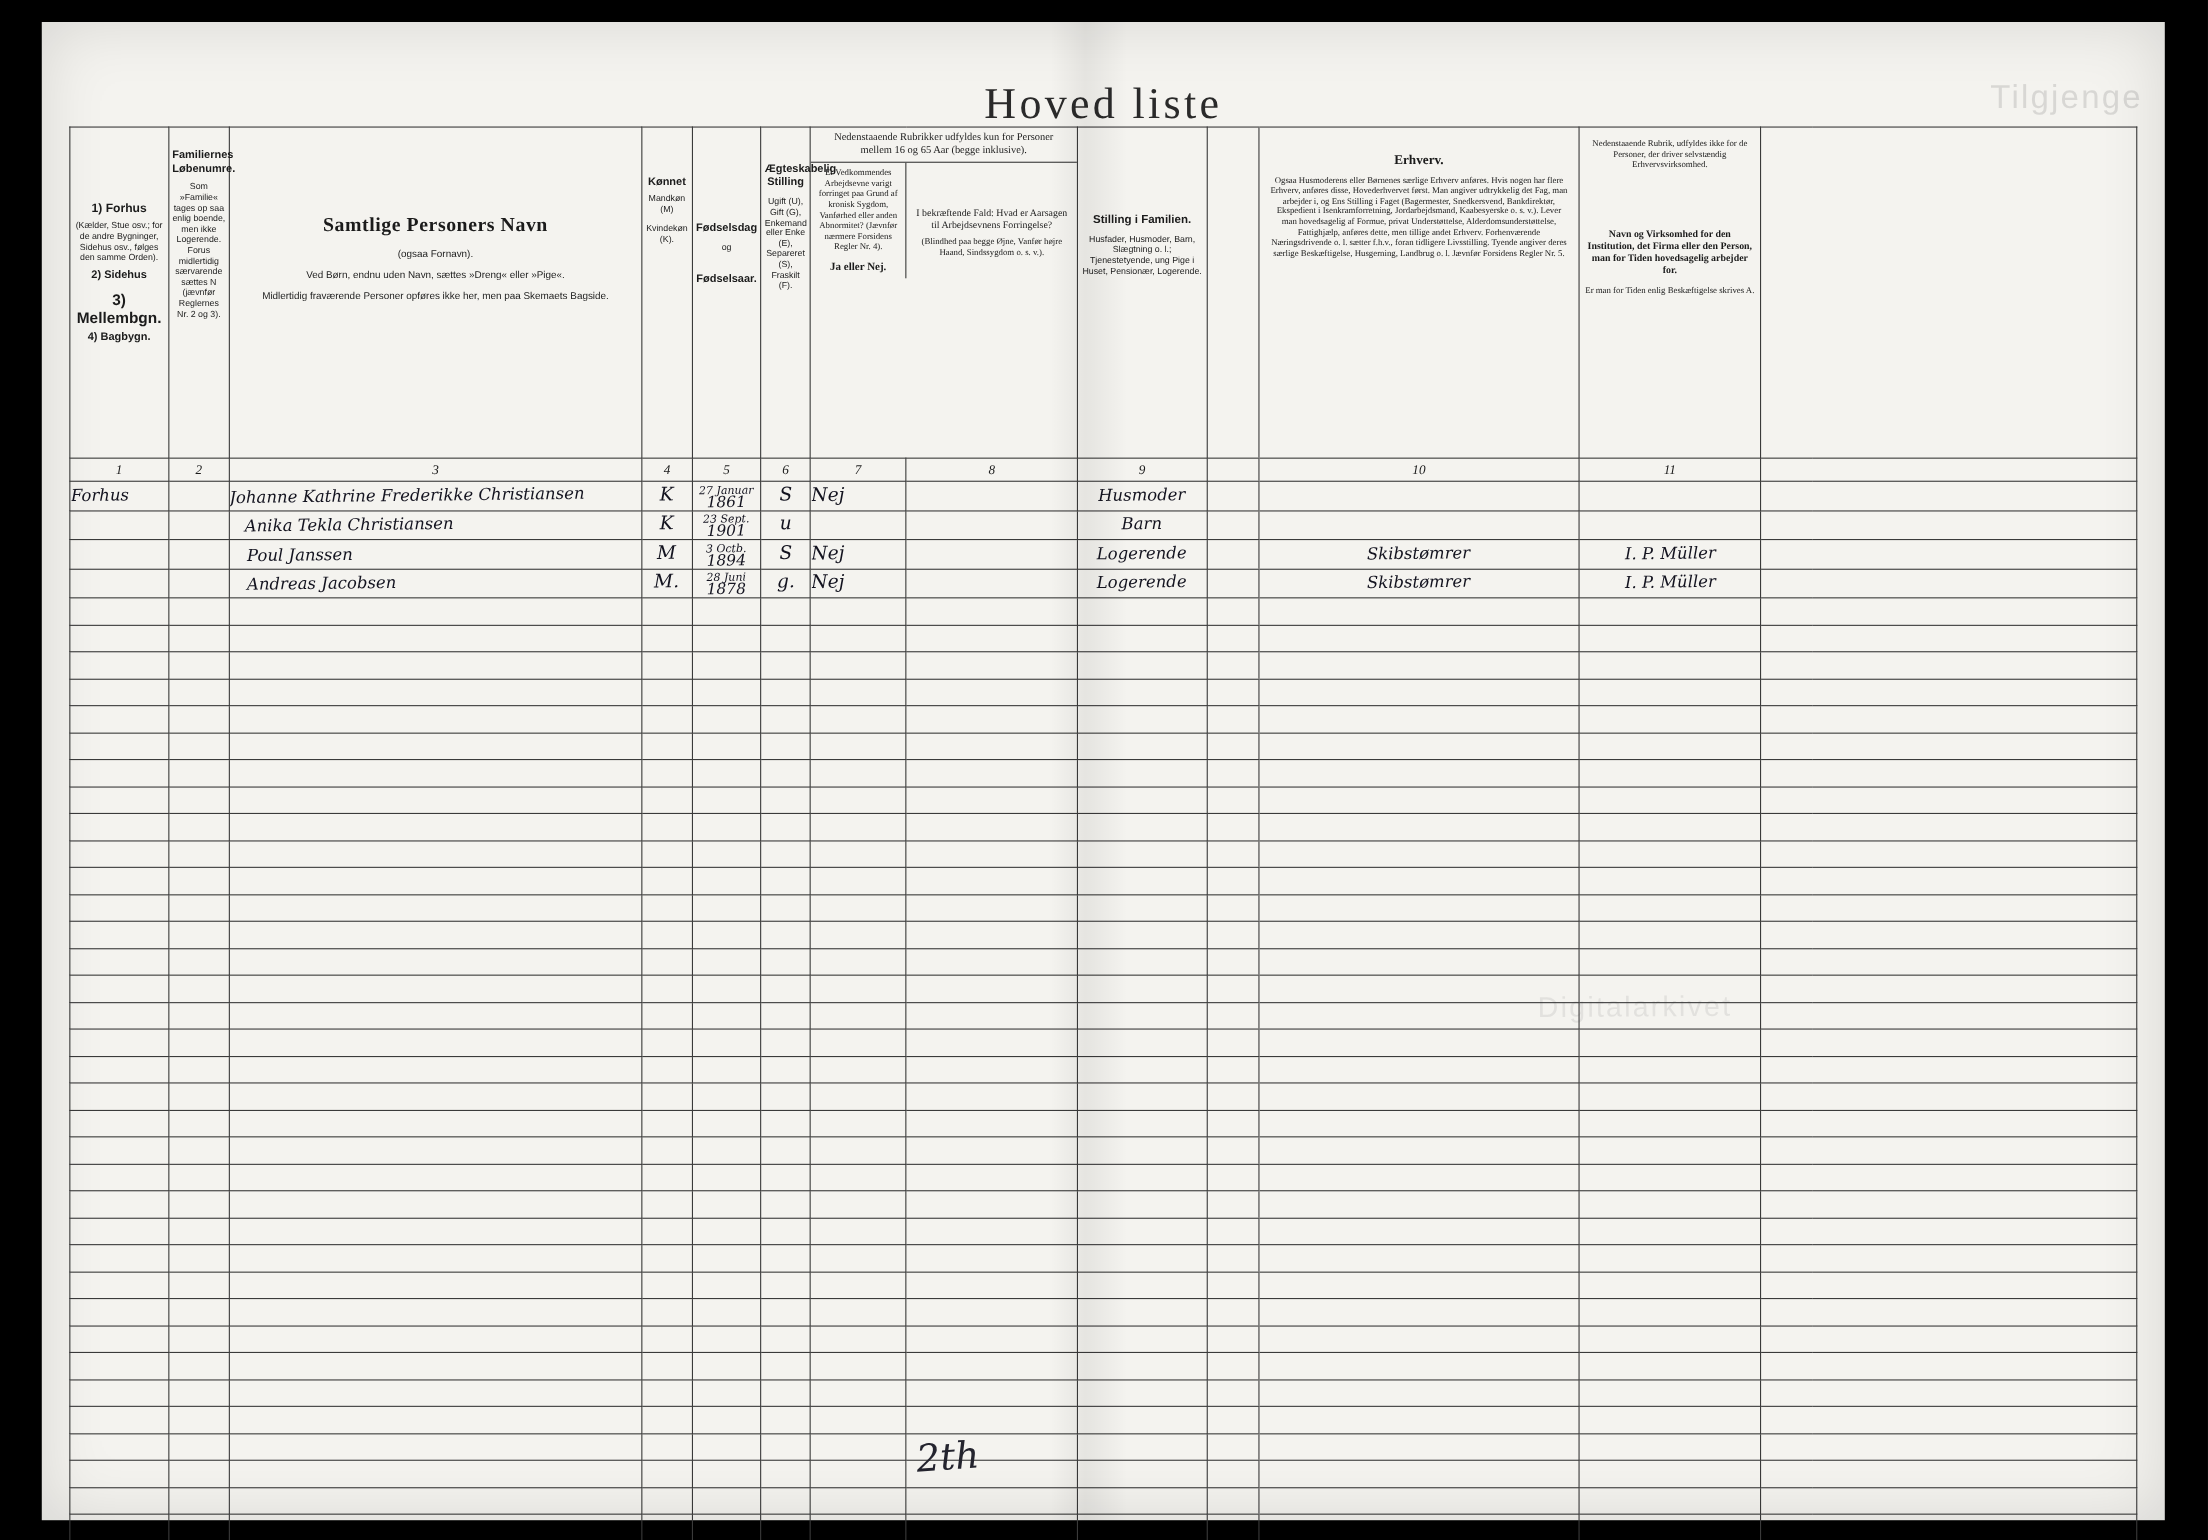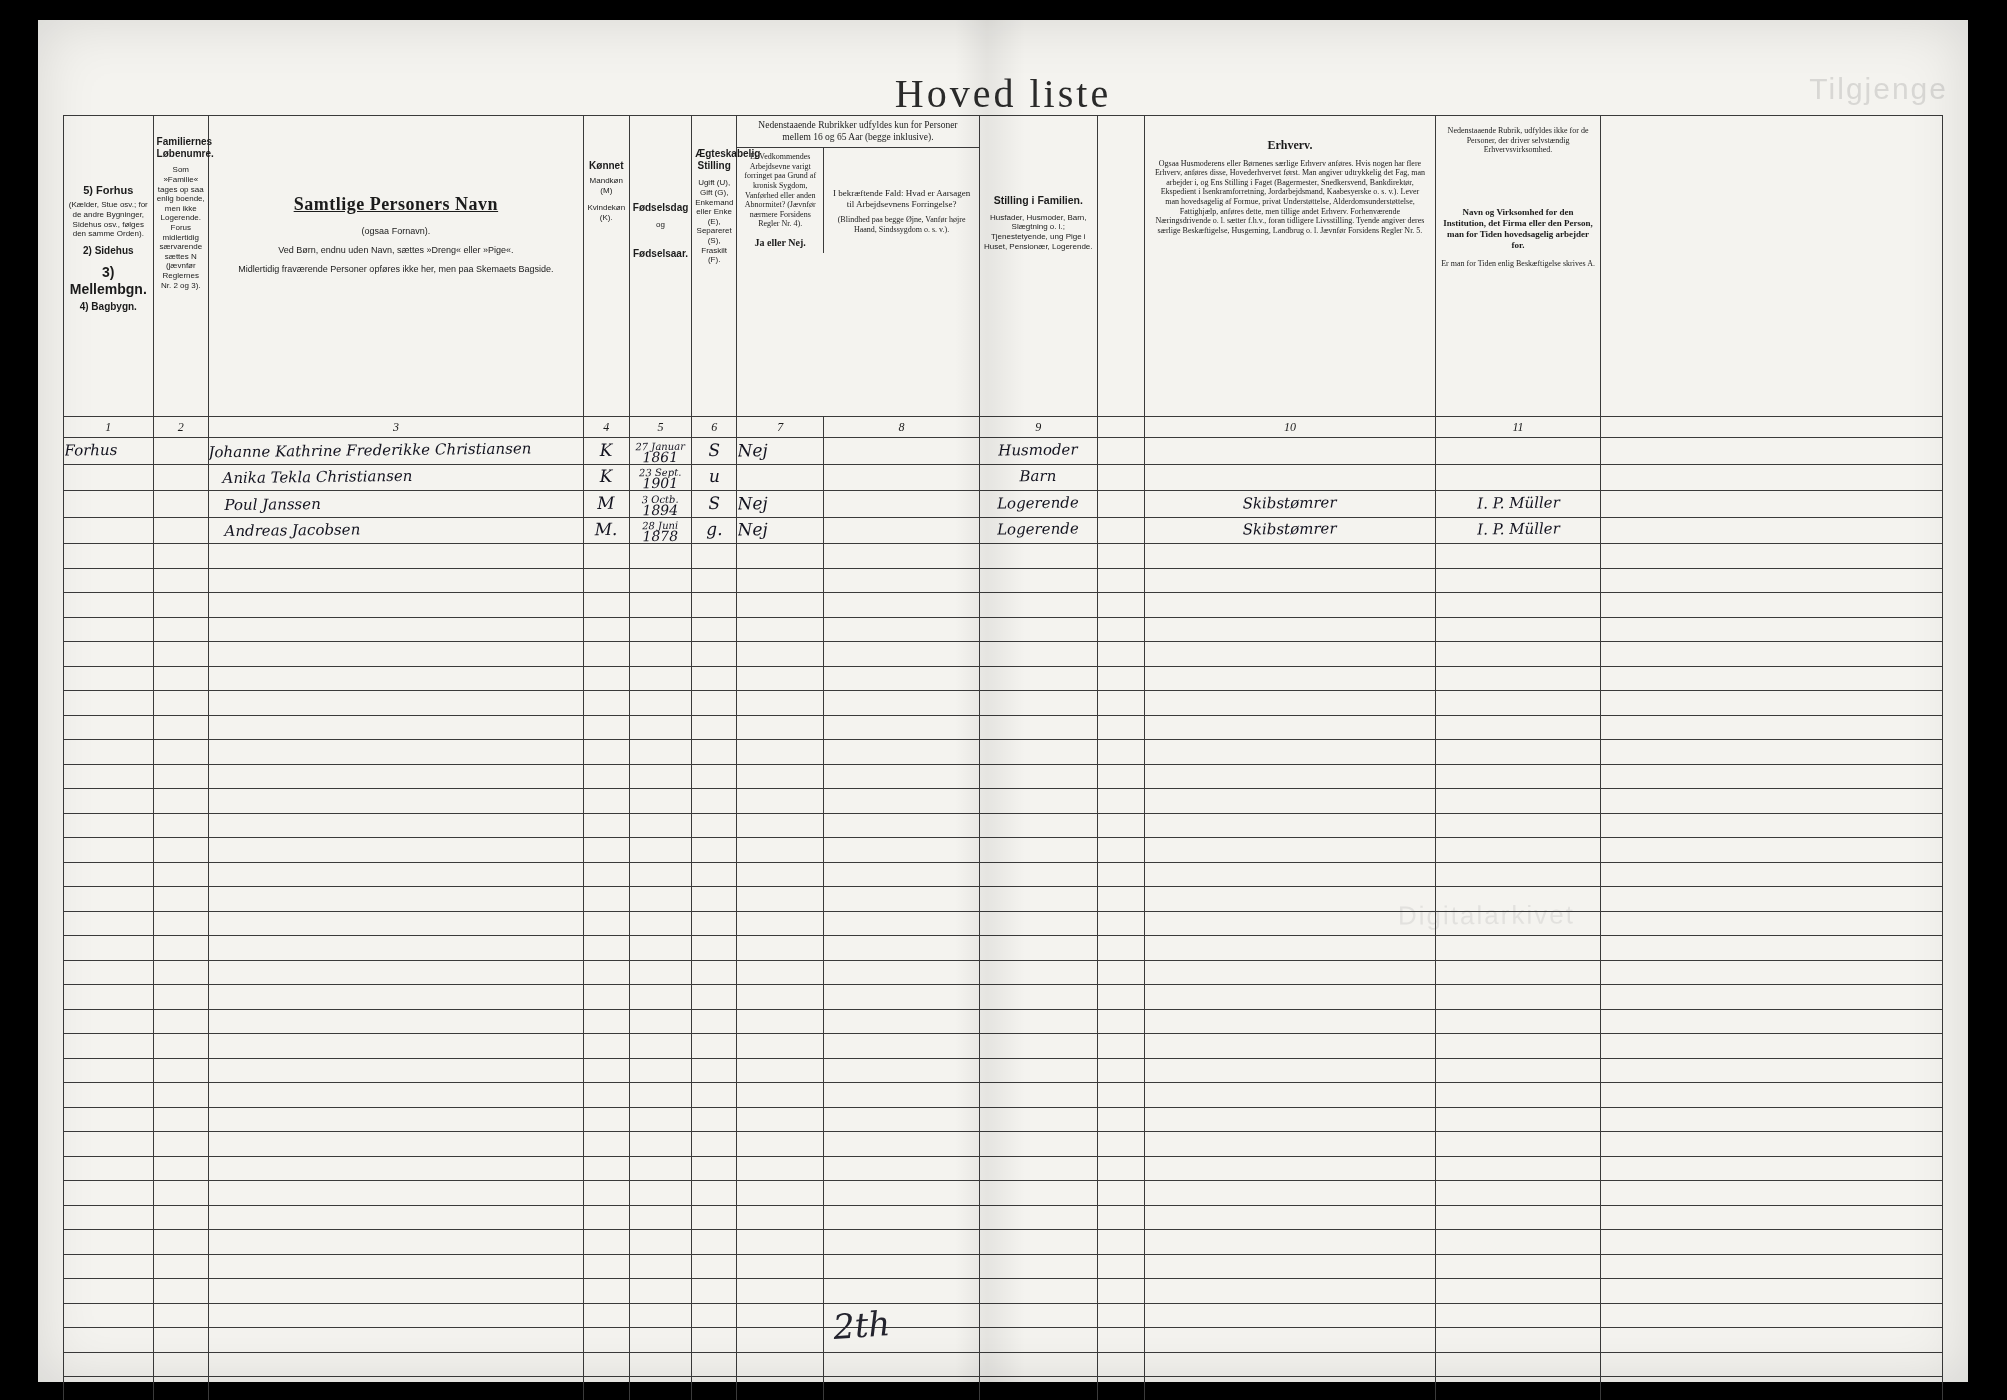--- a/index.html
+++ b/index.html
@@ -136,21 +136,21 @@
   .hw.date {
     font-size: 12px;
     line-height: 11px;
     text-align: center;
     padding-left: 0;
     padding-top: 2px;
   }
   .hw.date span.d { display: block; font-size: 10px; }
   .hw.date span.y { display: block; font-size: 14px; }
 
-  .name-big { font-size: 18px; font-family: "Liberation Serif", serif; font-weight: bold; letter-spacing: .5px; text-decoration: underline;}
+  .name-big { font-size: 18px; font-family: "Liberation Serif", serif; font-weight: bold; letter-spacing: .5px;}
   .tiny { font-size: 8px; line-height: 1.2; }
   .mid { font-size: 9px; }
 
   .bottom-scribble {
     position: absolute;
     left: 795px;
     top: 1285px;
     font-family: "DejaVu Serif", serif;
     font-style: italic;
     font-size: 34px;
@@ -183,21 +183,21 @@
         <col style="width:247px">
         <col style="width:140px">
         <col style="width:40px">
         <col style="width:250px">
       </colgroup>
 
       <tbody>
           <tr>
         <td class="hdr">
           <div class="inner sans">
-            <div class="b" style="margin-top:64px;font-size:11px">5) Forhus</div>
+            <div class="b" style="margin-top:64px;font-size:11px">1) Forhus</div>
             <div class="tiny" style="margin-top:3px">(Kælder, Stue osv.; for de andre Bygninger, Sidehus osv., følges den samme Orden).</div>
             <div class="b" style="margin-top:6px;font-size:10px">2) Sidehus</div>
             <div class="b" style="margin-top:7px;font-size:14px">3) Mellembgn.</div>
             <div class="b" style="margin-top:3px;font-size:10px">4) Bagbygn.</div>
           </div>
         </td>
 
         <td class="hdr">
           <div class="inner sans">
             <div class="b" style="margin-top:16px;font-size:10px">Familiernes Løbenumre.</div>

